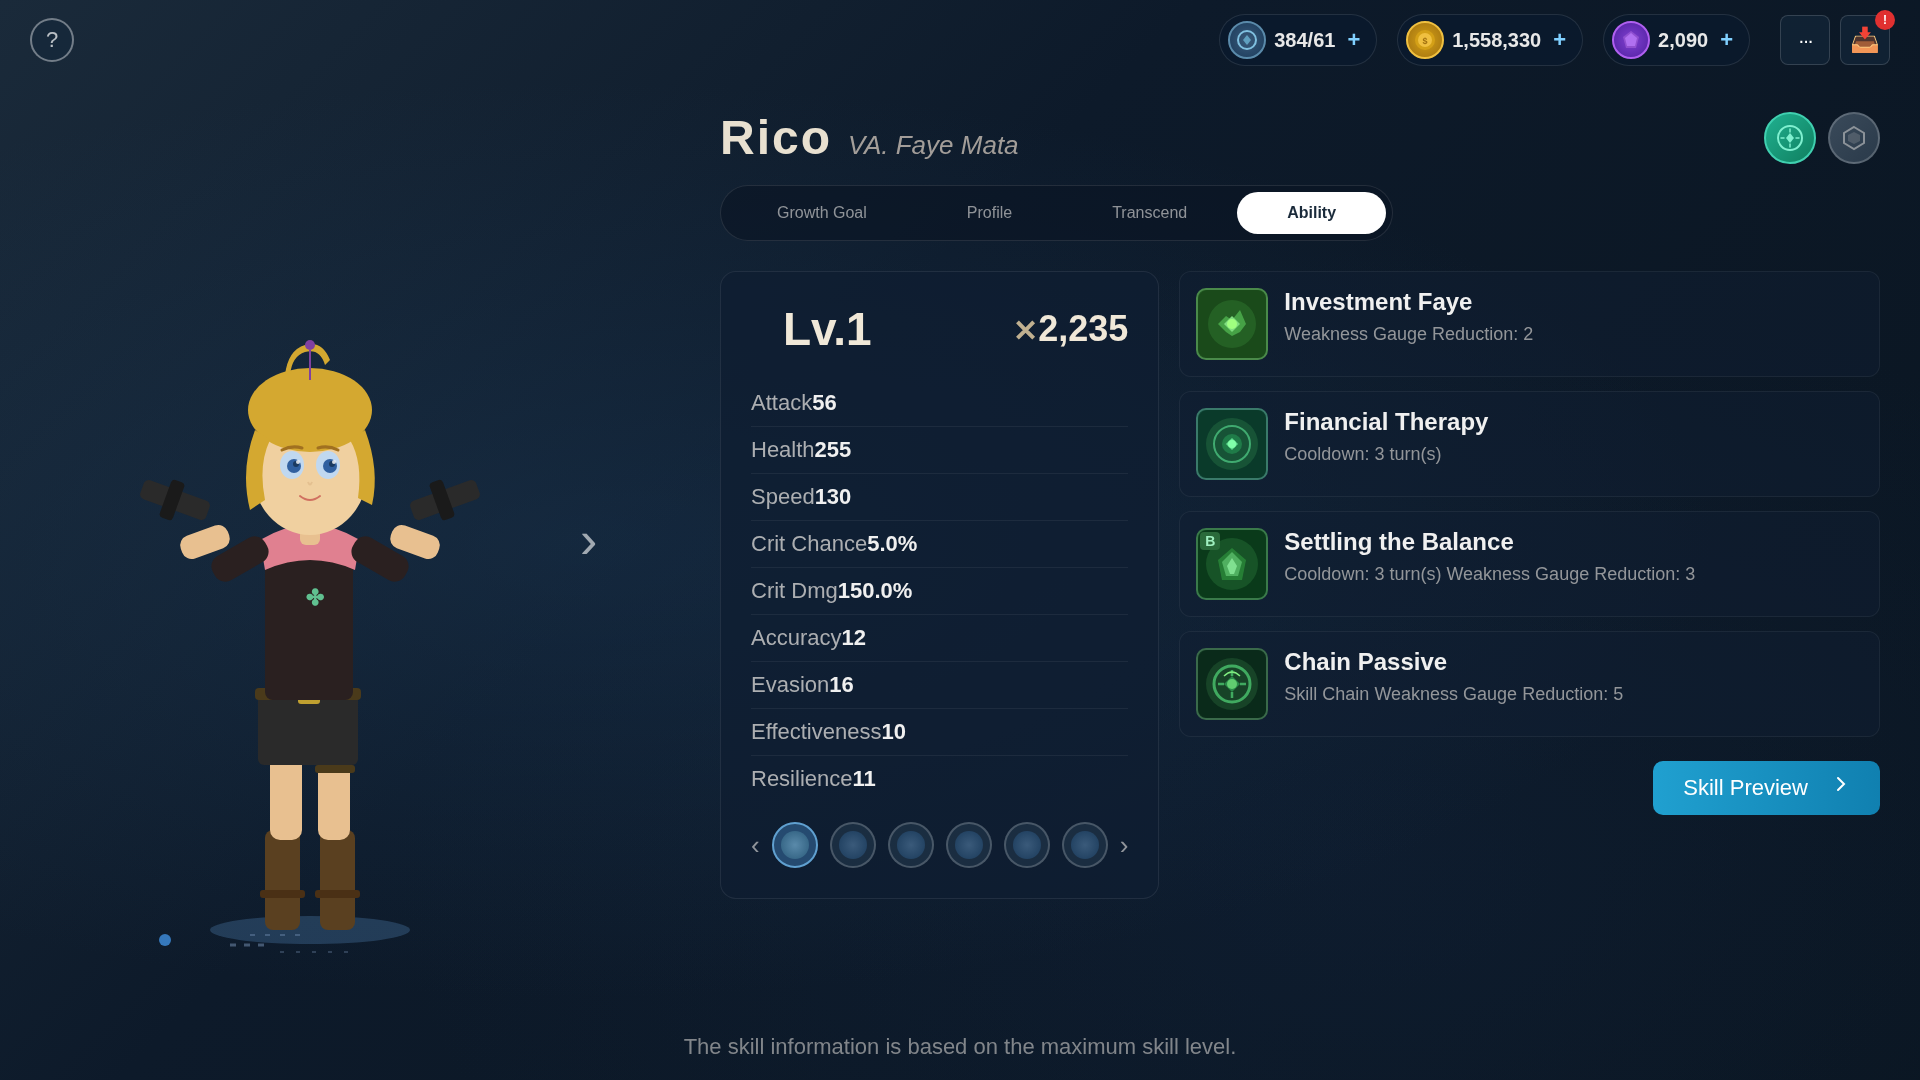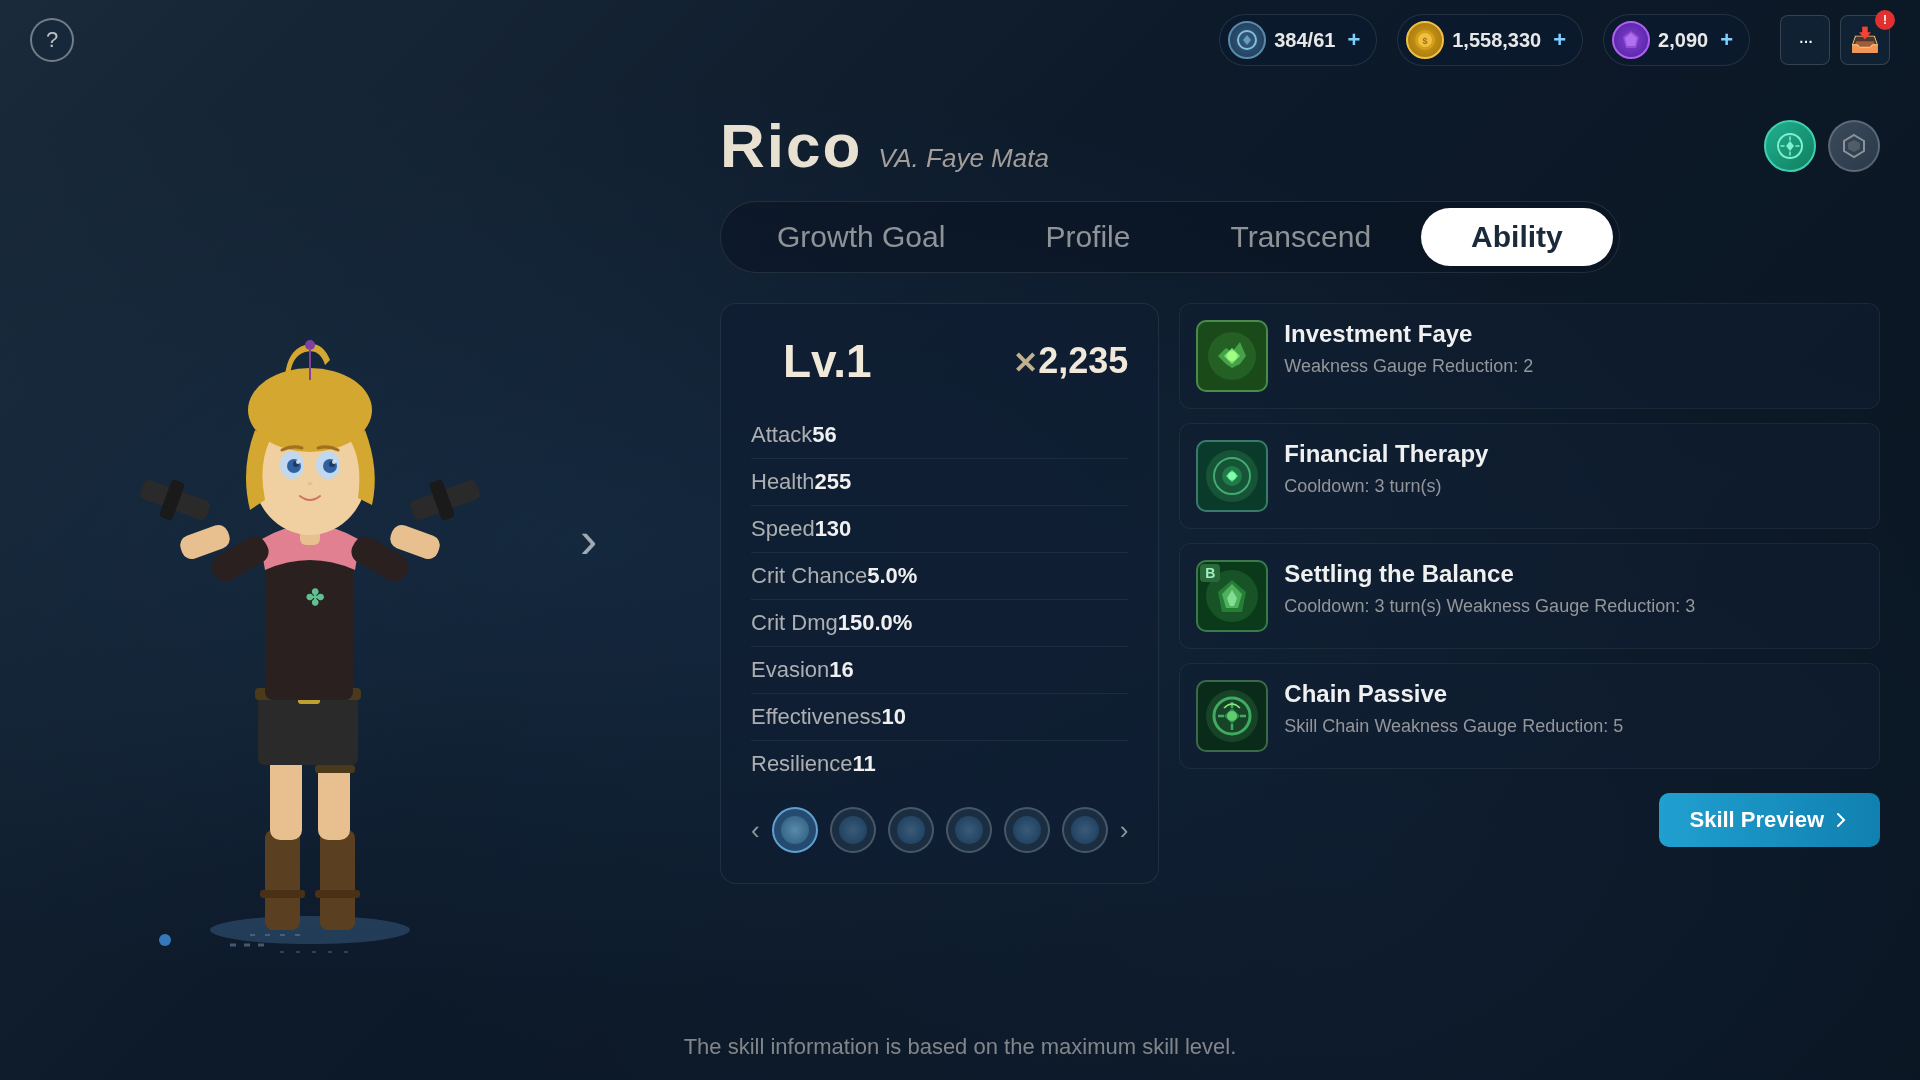--- a/index.html
+++ b/index.html
@@ -185,21 +185,21 @@
       justify-content: space-between;
     }
 
     .char-name-area {
       display: flex;
       align-items: baseline;
       gap: 16px;
     }
 
     .char-name {
-      font-size: 62px;
+      font-size: 48px;
       font-weight: 900;
       color: #e8e0d0;
       letter-spacing: 2px;
     }
 
     .char-va {
       font-size: 26px;
       color: rgba(200,190,180,0.8);
       font-style: italic;
     }
@@ -237,21 +237,21 @@
       background: rgba(10,20,35,0.6);
       border-radius: 40px;
       padding: 6px;
       border: 1px solid rgba(255,255,255,0.1);
       width: fit-content;
     }
 
     .tab-item {
       padding: 12px 50px;
       border-radius: 30px;
-      font-size: 30px;
+      font-size: 16px;
       cursor: pointer;
       color: rgba(200,200,200,0.7);
       white-space: nowrap;
     }
 
     .tab-item.active {
       background: #fff;
       color: #1a2a3a;
       font-weight: bold;
     }
@@ -426,29 +426,29 @@
       color: rgba(180,180,180,0.8);
       line-height: 1.4;
     }
 
     
     .skill-preview-btn {
       background: linear-gradient(90deg, #20a0d0, #1080b0);
       border-radius: 10px;
       padding: 14px 30px;
       font-size: 22px;
-      font-weight: bold;
+      font-weight: normal;
       color: #fff;
       cursor: pointer;
       align-self: flex-end;
       margin-top: auto;
       border: none;
       display: flex;
-      align-items: center;
-      gap: 8px;
+      align-items: flex-start;
+      gap: 24px;
     }
 
     
     .bottom-note {
       position: absolute;
       bottom: 20px;
       left: 50%;
       transform: translateX(-50%);
       font-size: 22px;
       color: rgba(180,180,180,0.7);
@@ -680,20 +680,24 @@
           <span class="stat-name">Speed</span>
           <span class="stat-value">130</span>
         </div>
         <div class="stat-row">
           <span class="stat-name">Crit Chance</span>
           <span class="stat-value">5.0%</span>
         </div>
         <div class="stat-row">
           <span class="stat-name">Crit Dmg</span>
           <span class="stat-value">150.0%</span>
+        </div>
+        <div class="stat-row">
+          <span class="stat-name">Accuracy</span>
+          <span class="stat-value">12</span>
         </div>
         <div class="stat-row">
           <span class="stat-name">Evasion</span>
           <span class="stat-value">16</span>
         </div>
         <div class="stat-row">
           <span class="stat-name">Effectiveness</span>
           <span class="stat-value">10</span>
         </div>
         <div class="stat-row">

